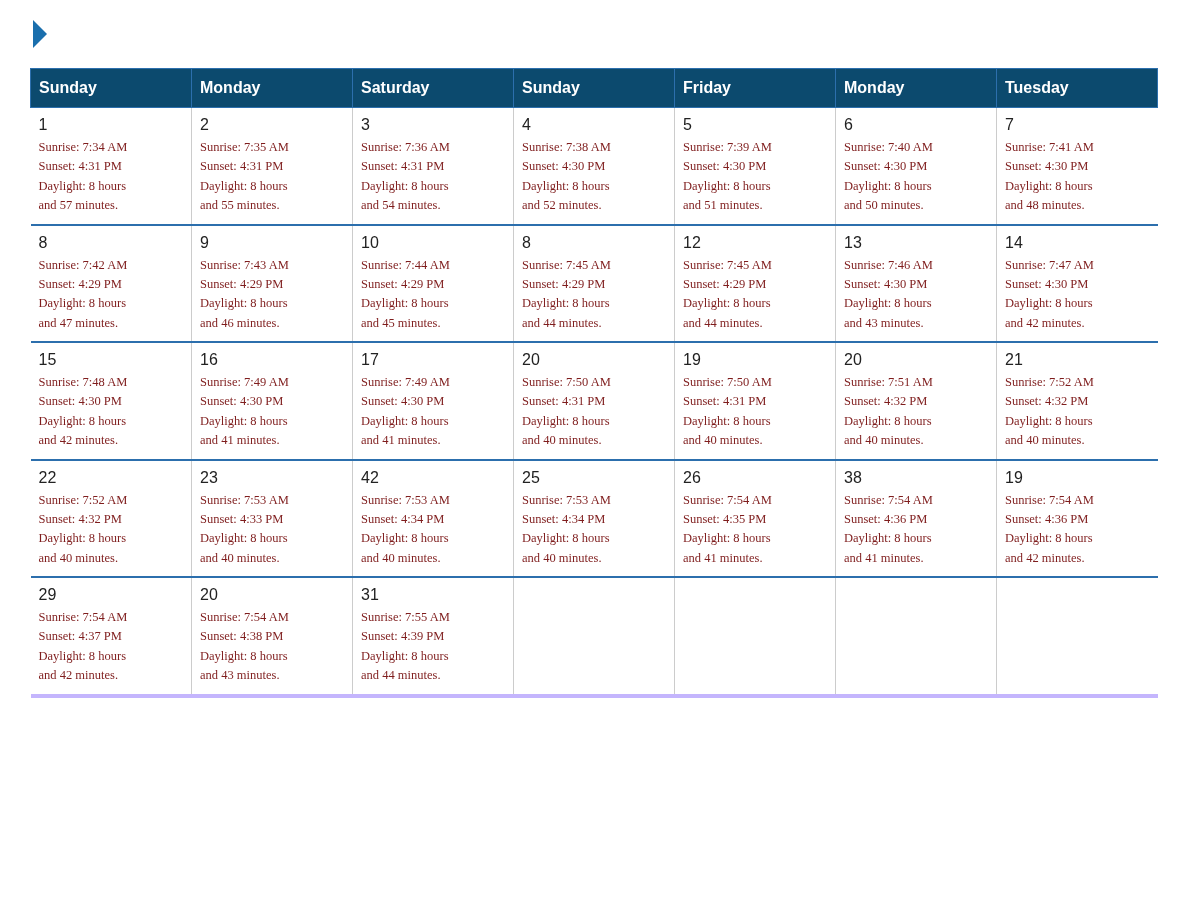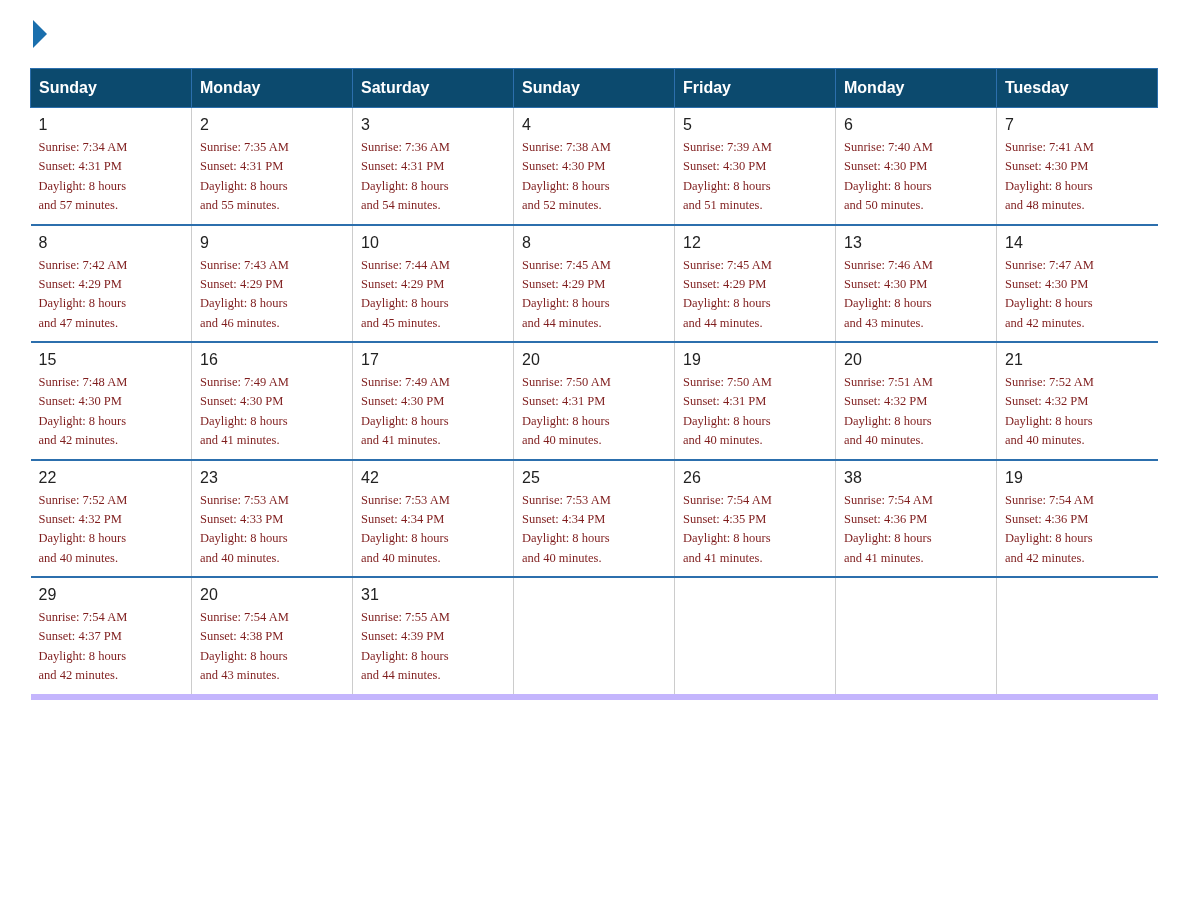--- a/index.html
+++ b/index.html
@@ -92,21 +92,21 @@
       font-weight: normal;
       display: block;
       margin-bottom: 4px;
     }
     .day-info {
       line-height: 1.55;
       color: #7f1d1d;
       font-family: Liberation Serif, serif;
     }
     tbody tr:last-child {
-      border-bottom: 6px solid #c4b5fd;
+      border-bottom: 4px solid #c4b5fd;
     }
   </style>
 </head>
 <body>
 
 <div class="header">
   <div class="logo">
     <div class="logo-top">
       <span class="logo-general"></span>
       <span class="logo-triangle"></span>

